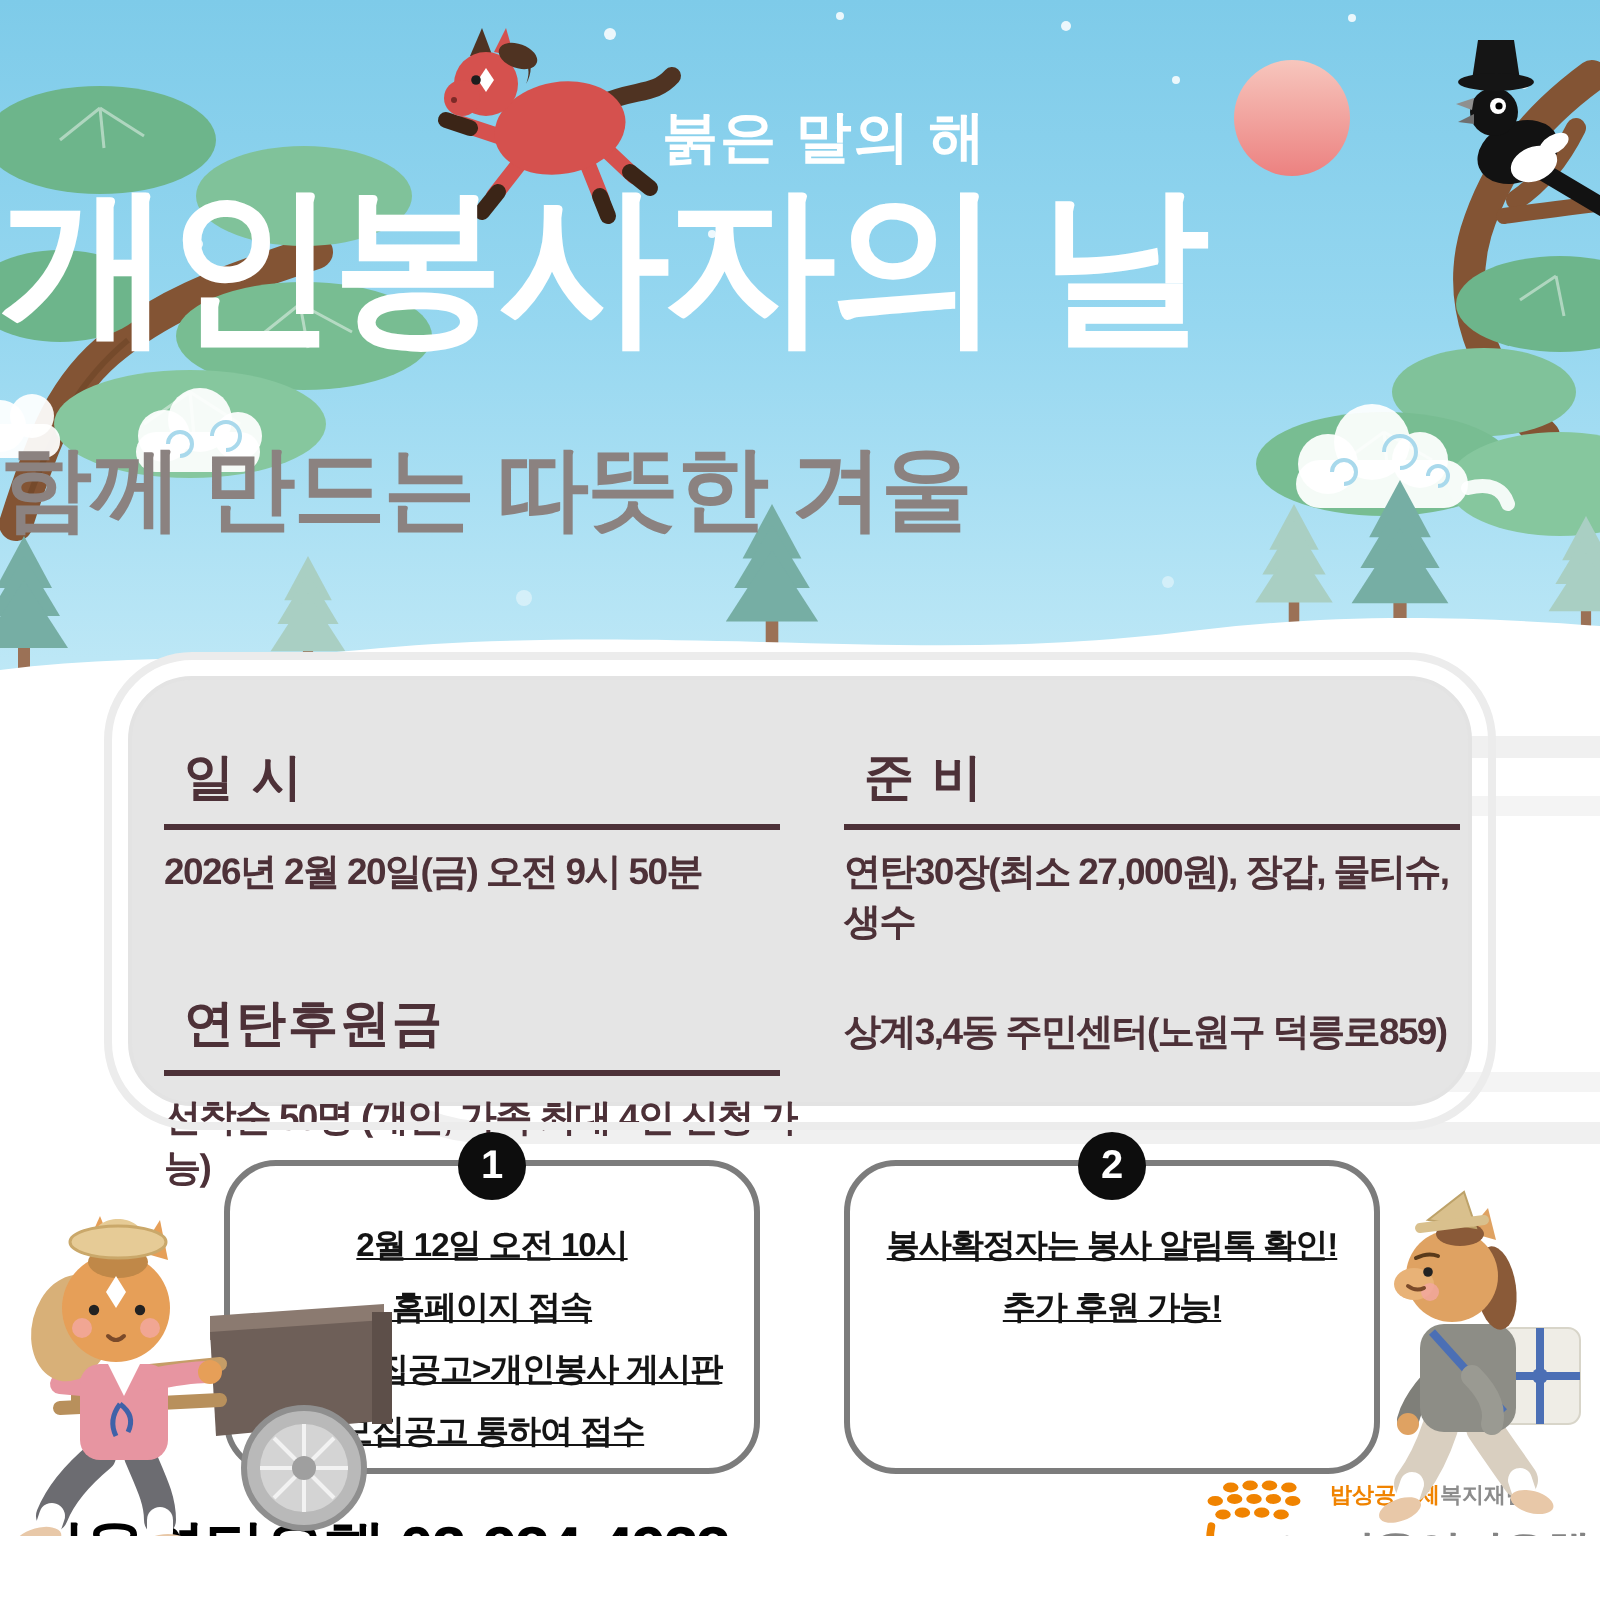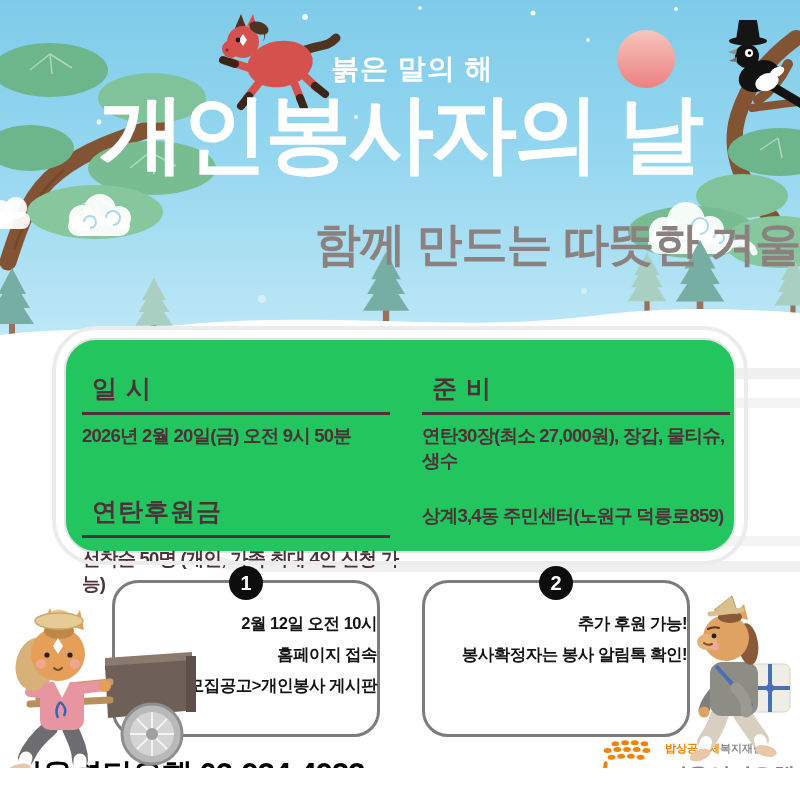--- a/index.html
+++ b/index.html
@@ -17,31 +17,31 @@
   .fg-art{z-index:6;}
   .ring{position:absolute;border-style:solid;border-color:#f0f0f0;z-index:1;}
   .ring1{left:145px;top:368px;width:1040px;height:204px;border-width:11px;border-radius:115px;}
   .ring2{left:205px;top:398px;width:1040px;height:148px;border-width:10px;border-color:#f4f4f4;border-radius:95px;}
 
   .year-label{
     position:absolute;left:331px;top:50px;z-index:2;
     color:#ffffff;font-size:28px;font-weight:800;letter-spacing:1px;
   }
   .main-title{
-    position:absolute;left:0;right:0;top:88px;z-index:2;text-align:center;
+    position:absolute;left:0;right:0;top:88px;z-index:2;
     color:#ffffff;font-size:86px;font-weight:800;letter-spacing:-3px;line-height:1.05;
   }
   .subtitle{
-    position:absolute;left:0;right:0;top:214px;z-index:2;text-align:right;
+    position:absolute;left:0;right:0;top:214px;z-index:2;text-align:left;
     color:#8b8280;font-size:46px;font-weight:800;letter-spacing:-1px;
   }
 
   .info-card{
     position:absolute;left:64px;top:338px;width:672px;height:215px;z-index:2;
-    background:#22c55e;border:2px solid #e3e3e3;border-radius:32px;
+    background:#e5e5e5;border:2px solid #e3e3e3;border-radius:32px;
     padding:32px 0 0 16px;
   }
   .info-card::before{
     content:"";position:absolute;inset:-14px;border:4px solid #ececec;border-radius:44px;
   }
   .info-grid{
     display:grid;grid-template-columns:336px 1fr;column-gap:4px;row-gap:22px;
   }
   .info-item .label{
     display:inline-block;width:308px;
@@ -56,21 +56,21 @@
     position:absolute;top:580px;width:268px;height:157px;z-index:2;
     background:#ffffff;border:3px solid #7c7c7c;border-radius:26px;
   }
   .step-box.one{left:112px;}
   .step-box.two{left:422px;}
   .badge{
     position:absolute;top:-17px;left:50%;transform:translateX(-50%);
     width:34px;height:34px;border-radius:50%;background:#0d0d0d;color:#fff;
     font-size:20px;font-weight:800;display:flex;align-items:center;justify-content:center;
   }
-  .step-lines{padding-top:25px;text-align:right;color:#141414;font-size:16.5px;font-weight:700;letter-spacing:-0.5px;}
+  .step-lines{padding-top:25px;text-align:center;color:#141414;font-size:16.5px;font-weight:700;letter-spacing:-0.5px;text-decoration:underline;}
   .step-lines div{line-height:31px;}
   .hl-red{color:#9e2227;}
 
   .phone{
     position:absolute;left:12px;top:754px;z-index:4;
     color:#000;font-size:31px;font-weight:900;letter-spacing:-1px;
   }
   .org-logo{
     position:absolute;left:596px;top:737px;z-index:4;display:flex;align-items:center;gap:7px;
   }
@@ -289,28 +289,29 @@
       </div>
     </div>
   </div>
 
   <div class="step-box one">
     <div class="badge">1</div>
     <div class="step-lines">
       <div>2월 12일 오전 10시</div>
       <div>홈페이지 접속</div>
       <div>참여&gt;모집공고&gt;개인봉사 게시판</div>
+      <div>모집공고 통하여 접수</div>
     </div>
   </div>
 
   <div class="step-box two">
     <div class="badge">2</div>
     <div class="step-lines">
+      <div>봉사확정자는 봉사 알림톡 확인!</div>
       <div>추가 후원 가능!</div>
-      <div>봉사확정자는 봉사 알림톡 확인!</div>
     </div>
   </div>
 
   <svg class="fg-art" viewBox="0 0 800 800">
 
     <g transform="translate(0,598)">
       <polygon points="105,60 192,54 192,66 105,72" fill="#8b7a70"></polygon>
       <polygon points="105,68 192,62 196,112 108,120" fill="#6e5f58"></polygon>
       <rect x="186" y="58" width="10" height="56" fill="#5d4f49"></rect>
       <circle cx="152" cy="136" r="30" fill="#b9b9b9" stroke="#8f8f8f" stroke-width="3"></circle>

